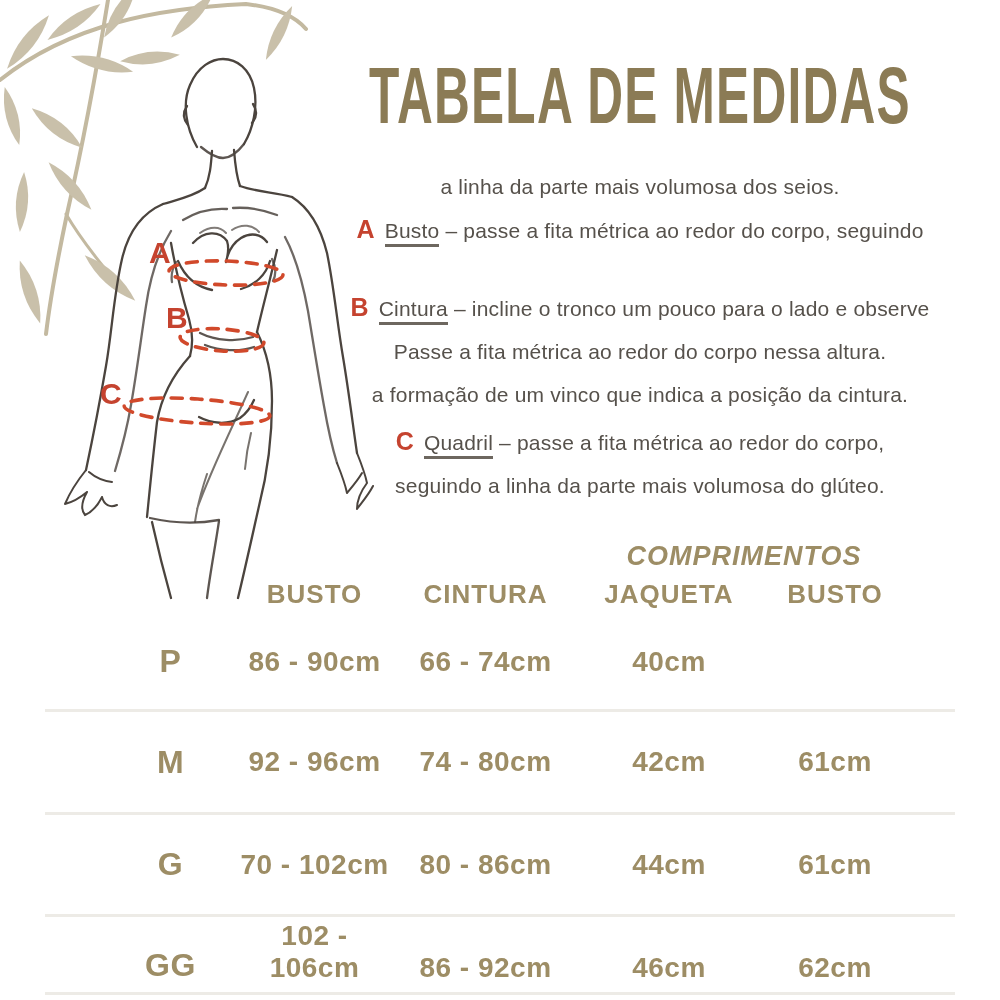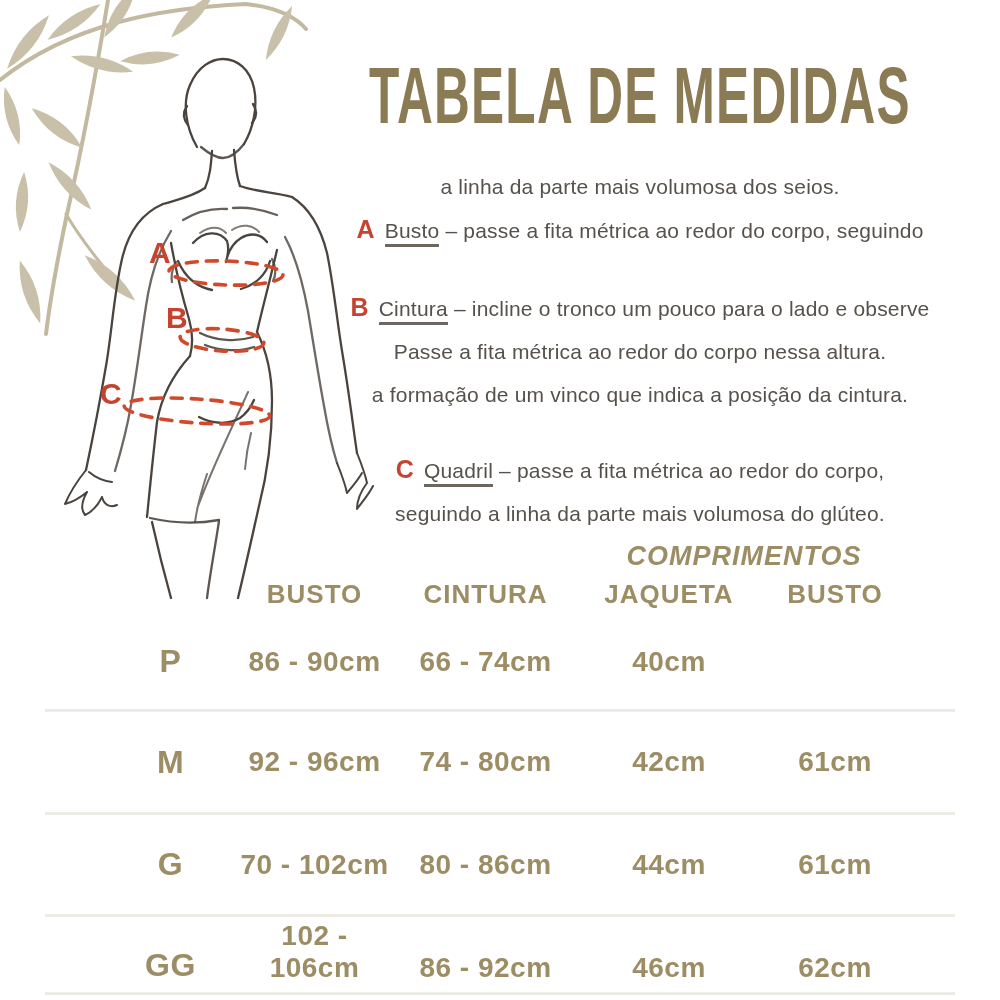--- a/index.html
+++ b/index.html
@@ -17,21 +17,21 @@
     display:flex;justify-content:center;}
   .title-text{font-weight:700;font-size:80px;line-height:1;color:var(--title);
     letter-spacing:2px;white-space:nowrap;transform:scaleX(0.62);
     transform-origin:center;}
 
   
   .section{position:absolute;text-align:center;color:var(--ink);
     font-size:21px;line-height:43px;letter-spacing:0.2px;}
   .sec-a{left:295px;top:165px;width:690px;}
   .sec-b{left:290px;top:262px;width:700px;margin-top:24px;}
-  .sec-c{left:300px;top:420px;width:680px;margin-top:28px;}
+  .sec-c{left:300px;top:420px;width:680px;}
   .marker{color:var(--red);font-weight:700;font-size:25px;margin-right:10px;}
   .term{border-bottom:3px solid var(--underline);padding-bottom:2px;}
 
   
   .fig-marker{position:absolute;color:var(--red);font-weight:700;
     font-size:30px;line-height:1;}
   .fm-a{left:149px;top:238px;}
   .fm-b{left:166px;top:303px;}
   .fm-c{left:100px;top:379px;}
 

